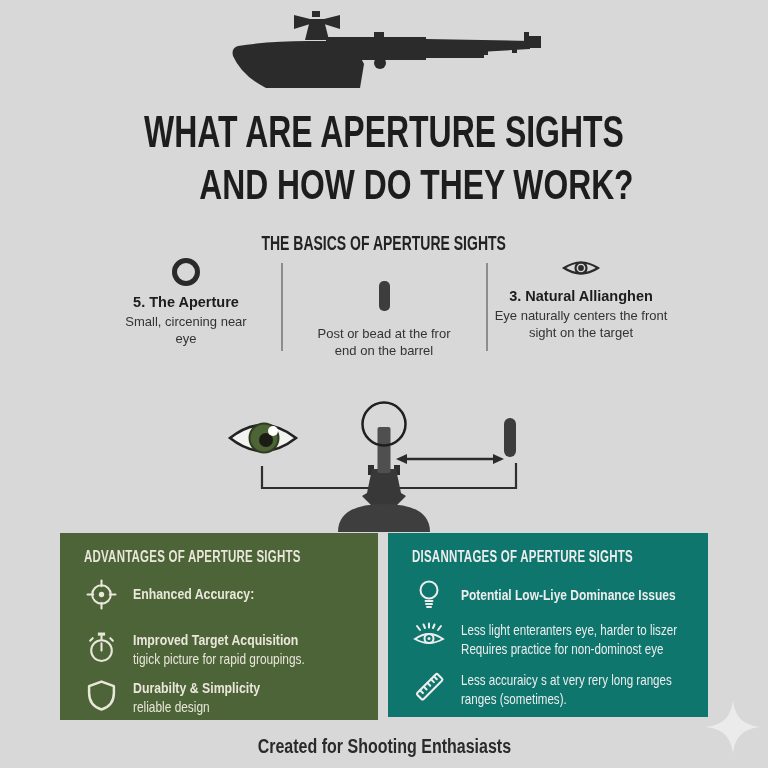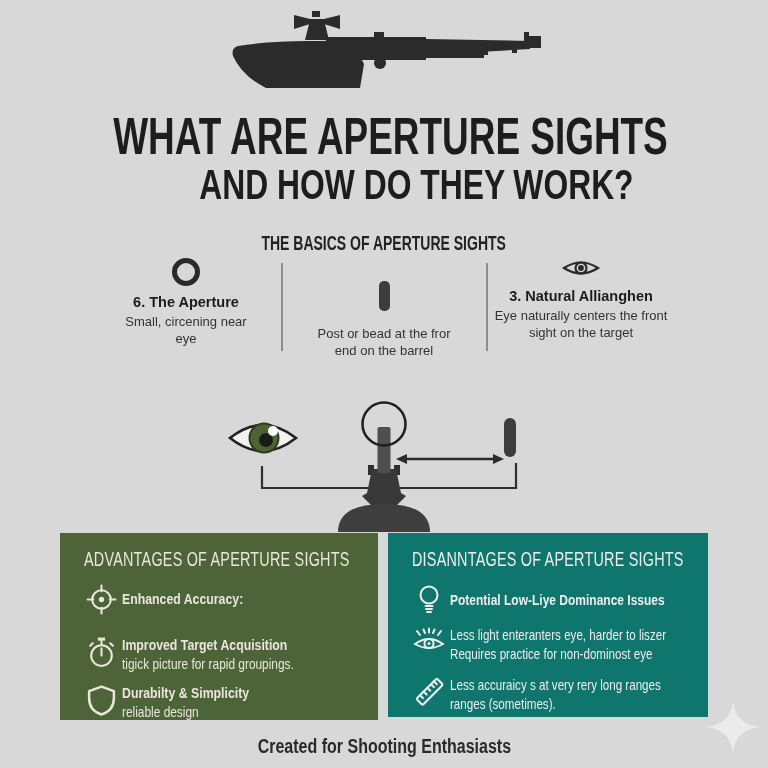--- a/index.html
+++ b/index.html
@@ -11,41 +11,41 @@
   .abs{position:absolute;}
   .centerline{left:0;width:768px;text-align:center;white-space:nowrap;}
   .cond{display:inline-block;white-space:nowrap;}
   .ocenter{transform-origin:center top;}
   .oleft{transform-origin:left top;}
   .cx71{transform:scaleX(0.71);} .cx74{transform:scaleX(0.74);}
   .cx70{transform:scaleX(0.70);} .cx72{transform:scaleX(0.72);}
   .cx80{transform:scaleX(0.80);} .cx82{transform:scaleX(0.82);}
 
   
-  .title1{top:106px;font-size:52px;font-weight:700;letter-spacing:0px;color:#1d1d1d;}
+  .title1{top:106px;font-size:45px;font-weight:700;letter-spacing:0px;color:#1d1d1d;}
   .title2{top:160px;font-size:43px;font-weight:700;color:#1d1d1d;padding-left:32px;}
   .basics-heading{top:232px;font-size:20px;font-weight:700;color:#222;}
 
   
   .bcol{top:256px;width:180px;display:flex;flex-direction:column;align-items:center;text-align:center;}
   .bcol1{left:96px;} .bcol2{left:294px;} .bcol3{left:491px;}
   .btitle{margin-top:8px;font-size:14.5px;font-weight:700;color:#1c1c1c;line-height:1.2;}
   .bdesc{margin-top:3px;font-size:13px;color:#333;line-height:1.3;}
   .bdesc.w140{width:140px;} .bdesc.w196{width:196px;margin-left:-8px;margin-right:-8px;}
   .ring-icon{width:18px;height:18px;border:5px solid #2a2a2a;border-radius:50%;margin-top:2px;}
   .post-icon{width:11px;height:30px;background:#3d3d3d;border-radius:5px;margin-top:25px;margin-bottom:12px;}
   .divider{top:263px;width:2px;height:88px;background:#8d8d8d;}
   .div1{left:281px;} .div2{left:486px;}
 
   
   .panel{top:533px;box-sizing:border-box;padding:15px 22px 0 24px;}
   .panel-green{left:60px;width:318px;height:187px;background:#4d6338;color:#e8e7d9;}
   .panel-gray{left:388px;width:320px;height:184px;background:#0f766e;color:#ededed;}
-  .phead{font-size:20px;font-weight:400;letter-spacing:0.3px;margin-bottom:13px;}
-  .pitem{display:flex;align-items:center;gap:4px;}
+  .phead{font-size:16px;font-weight:700;letter-spacing:0.3px;margin-bottom:13px;}
+  .pitem{display:flex;align-items:center;gap:15px;}
   .pitem.top{align-items:flex-start;}
   .picon{flex:0 0 34px;width:34px;display:flex;justify-content:center;align-items:center;}
   .ptext{flex:1;min-width:0;line-height:1.18;}
   .ptitle{font-size:15px;font-weight:700;}
   .ptitle.plain{font-weight:400;font-size:14.5px;}
   .pdesc{font-size:14.5px;font-weight:400;}
   .pdesc:empty{display:none;}
   .mt9{margin-top:21px;} .mt10{margin-top:10px;} .mt12{margin-top:12px;}
   svg.icon{stroke:currentColor;fill:none;stroke-linecap:round;}
 
@@ -80,21 +80,21 @@
 <div class="abs centerline title2">
   <span class="cond ocenter cx74">AND HOW DO THEY WORK?</span>
 </div>
 
 <div class="abs centerline basics-heading">
   <span class="cond ocenter cx70">THE BASICS OF APERTURE SIGHTS</span>
 </div>
 
 <div class="abs bcol bcol1">
   <div class="ring-icon"></div>
-  <div class="btitle">6. The Aperture</div>
+  <div class="btitle">5. The Aperture</div>
   <div class="bdesc w140">Small, circening near eye</div>
 </div>
 <div class="abs bcol bcol2">
   <div class="post-icon"></div>
   <div class="bdesc w140">Post or bead at the fror end on the barrel</div>
 </div>
 <div class="abs bcol bcol3">
   <svg class="icon" width="40" height="24" viewBox="0 0 40 24" stroke-width="2.2" style="stroke:#2a2a2a;">
     <path d="M3 12 Q20 1 37 12 Q20 23 3 12 Z"></path>
     <circle cx="20" cy="12" r="5.5"></circle>

